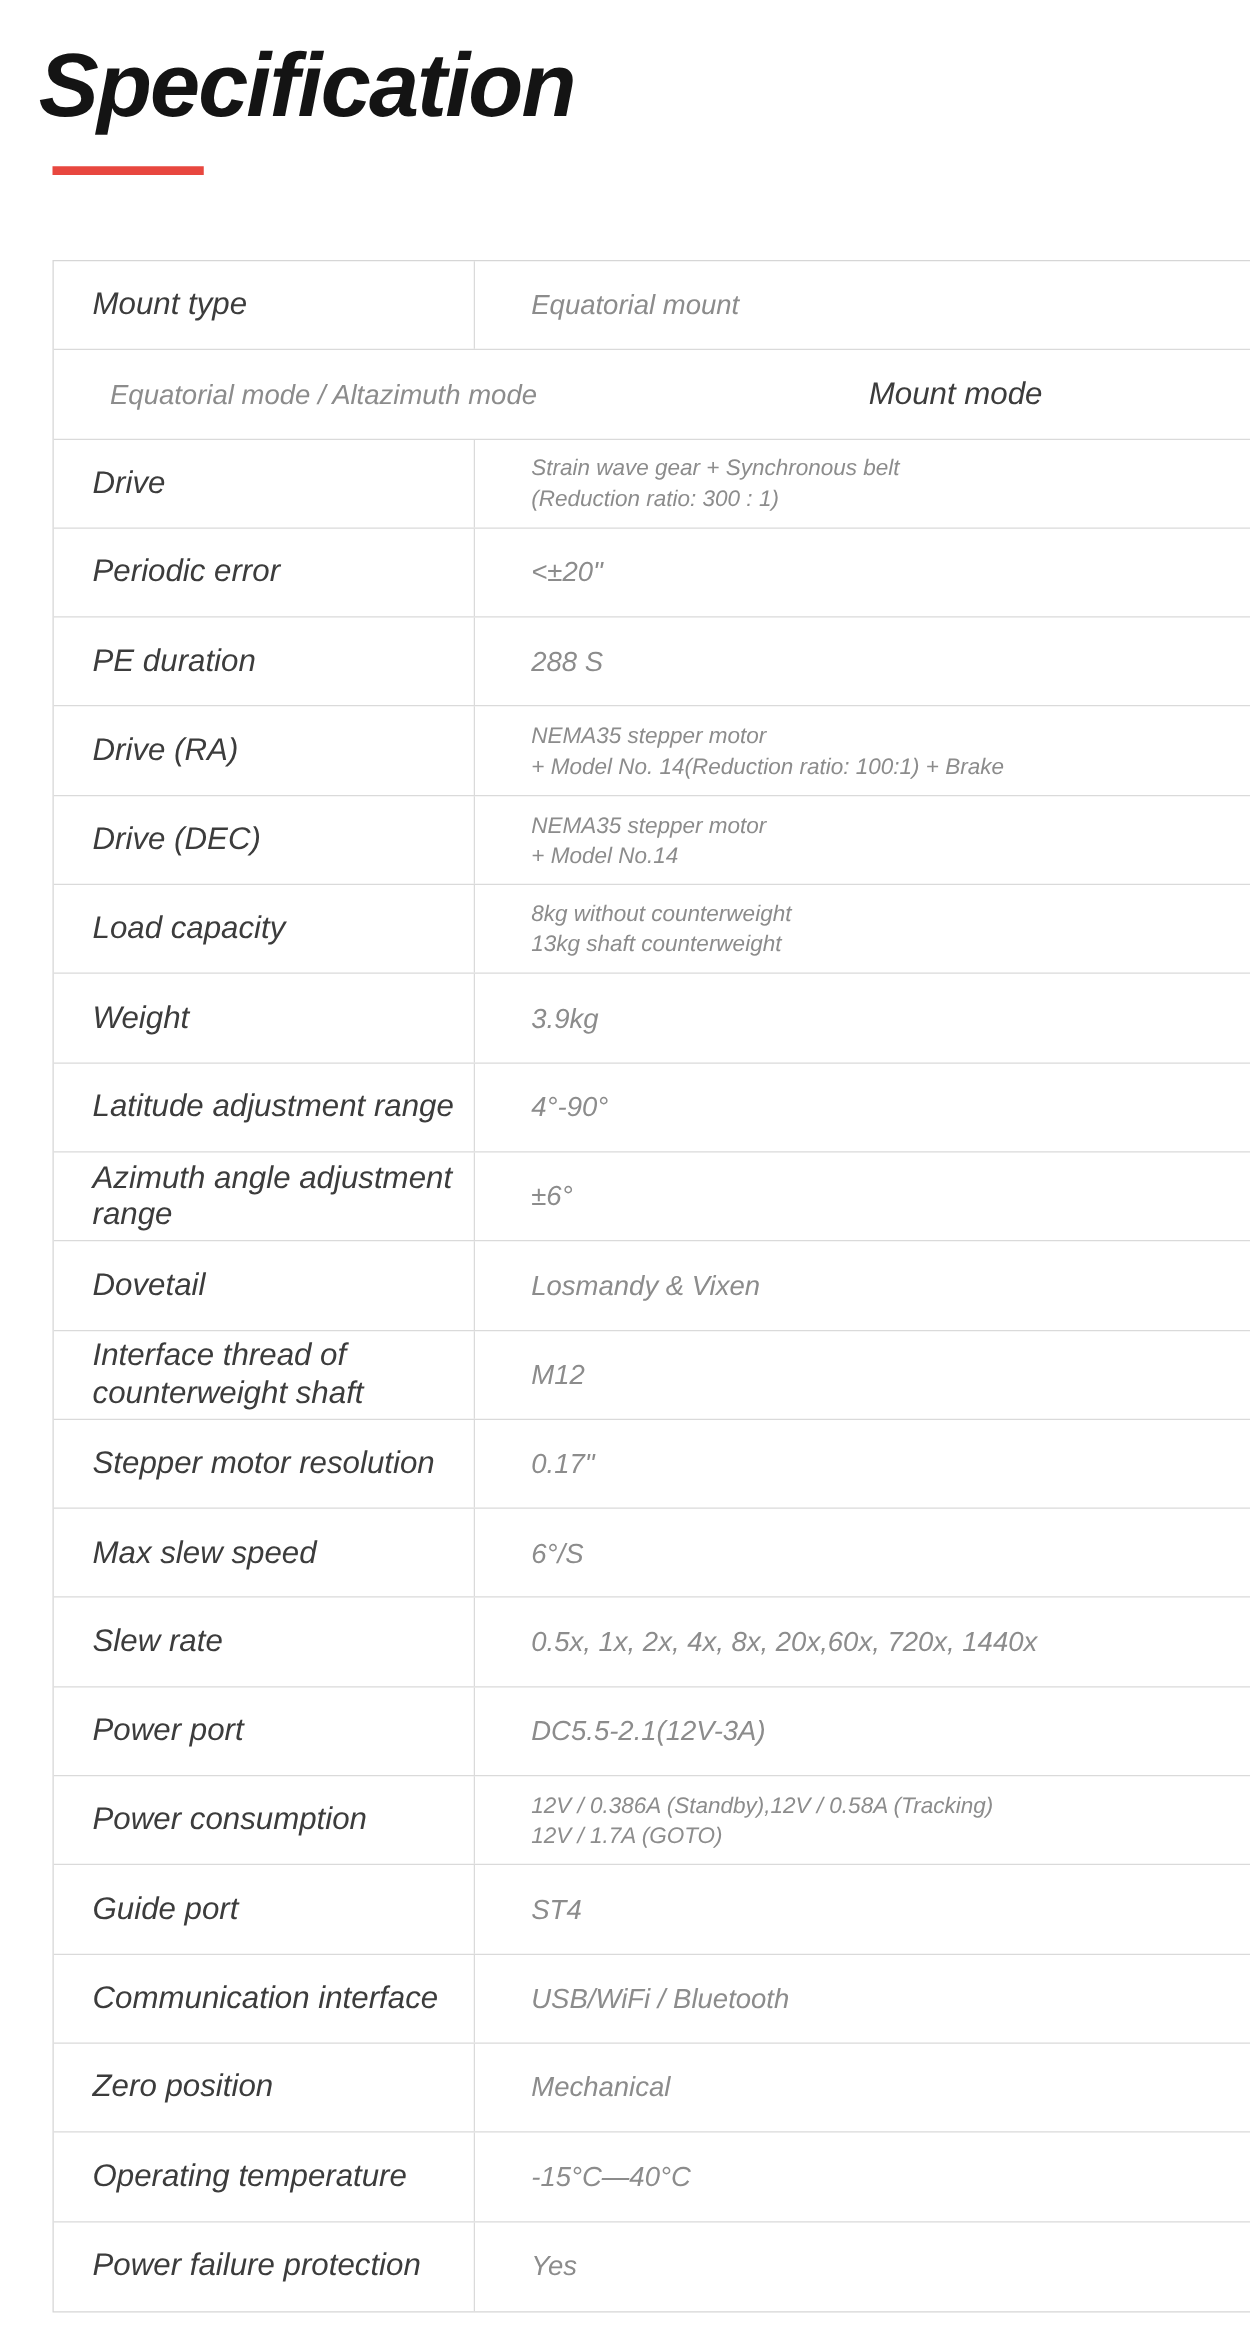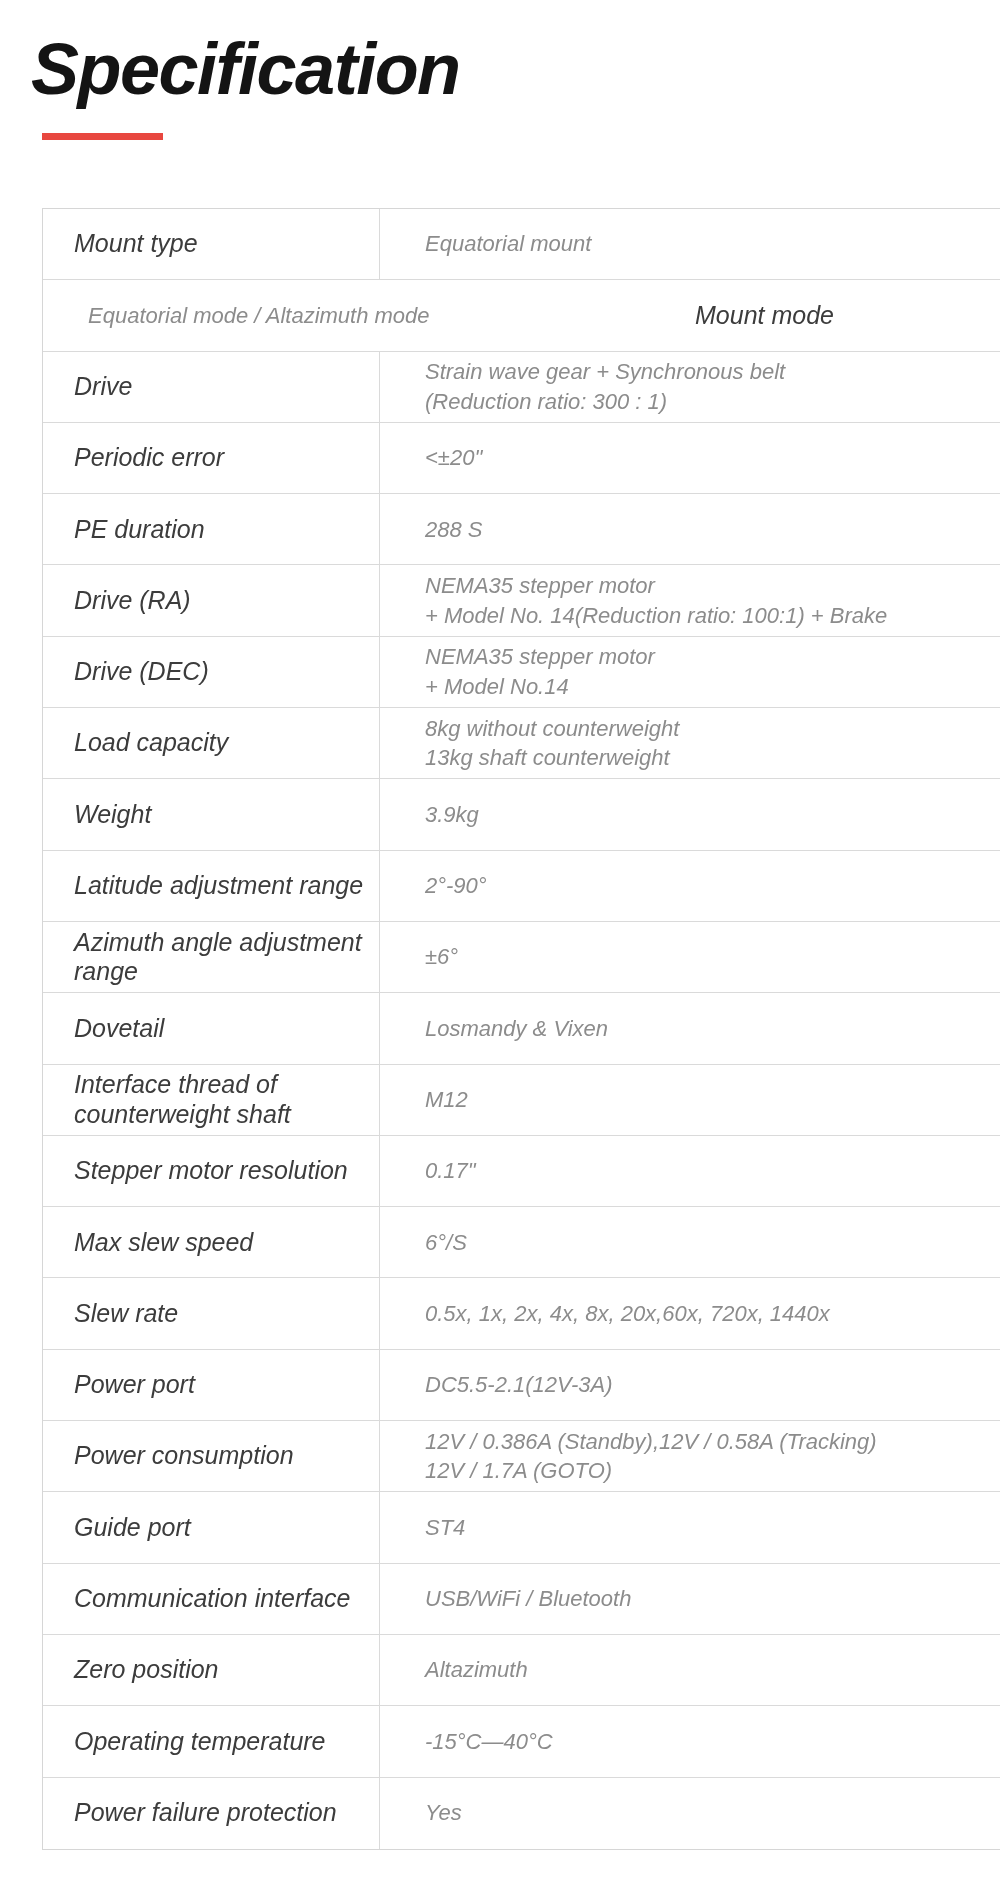--- a/index.html
+++ b/index.html
@@ -63,21 +63,21 @@
     flex: 1 1 auto;
     flex-direction: column;
     justify-content: center;
     padding-left: 45px;
     padding-right: 10px;
     font-size: 22px;
     line-height: 1.25;
     color: #8c8c8c;
   }
   .cell.value.multi {
-    font-size: 22px;
+    font-size: 18px;
     line-height: 1.35;
     justify-content: center;
   }
   .cell.value span { display: block; }
 </style>
 </head>
 <body>
 
 <div class="page">
   <h1 class="page-title">Specification</h1>
@@ -147,21 +147,21 @@
   <div class="spec-row">
     <div class="cell label">Weight</div>
     <div class="cell value">
           <span>3.9kg</span>
         </div>
   </div>
 
   <div class="spec-row">
     <div class="cell label">Latitude adjustment range</div>
     <div class="cell value">
-          <span>2°-90°</span>
+          <span>4°-90°</span>
         </div>
   </div>
 
   <div class="spec-row">
     <div class="cell label">Azimuth angle adjustment range</div>
     <div class="cell value">
           <span>±6°</span>
         </div>
   </div>
 
@@ -225,21 +225,21 @@
   <div class="spec-row">
     <div class="cell label">Communication interface</div>
     <div class="cell value">
           <span>USB/WiFi / Bluetooth</span>
         </div>
   </div>
 
   <div class="spec-row">
     <div class="cell label">Zero position</div>
     <div class="cell value">
-          <span>Altazimuth</span>
+          <span>Mechanical</span>
         </div>
   </div>
 
   <div class="spec-row">
     <div class="cell label">Operating temperature</div>
     <div class="cell value">
           <span>-15°C—40°C</span>
         </div>
   </div>
 

